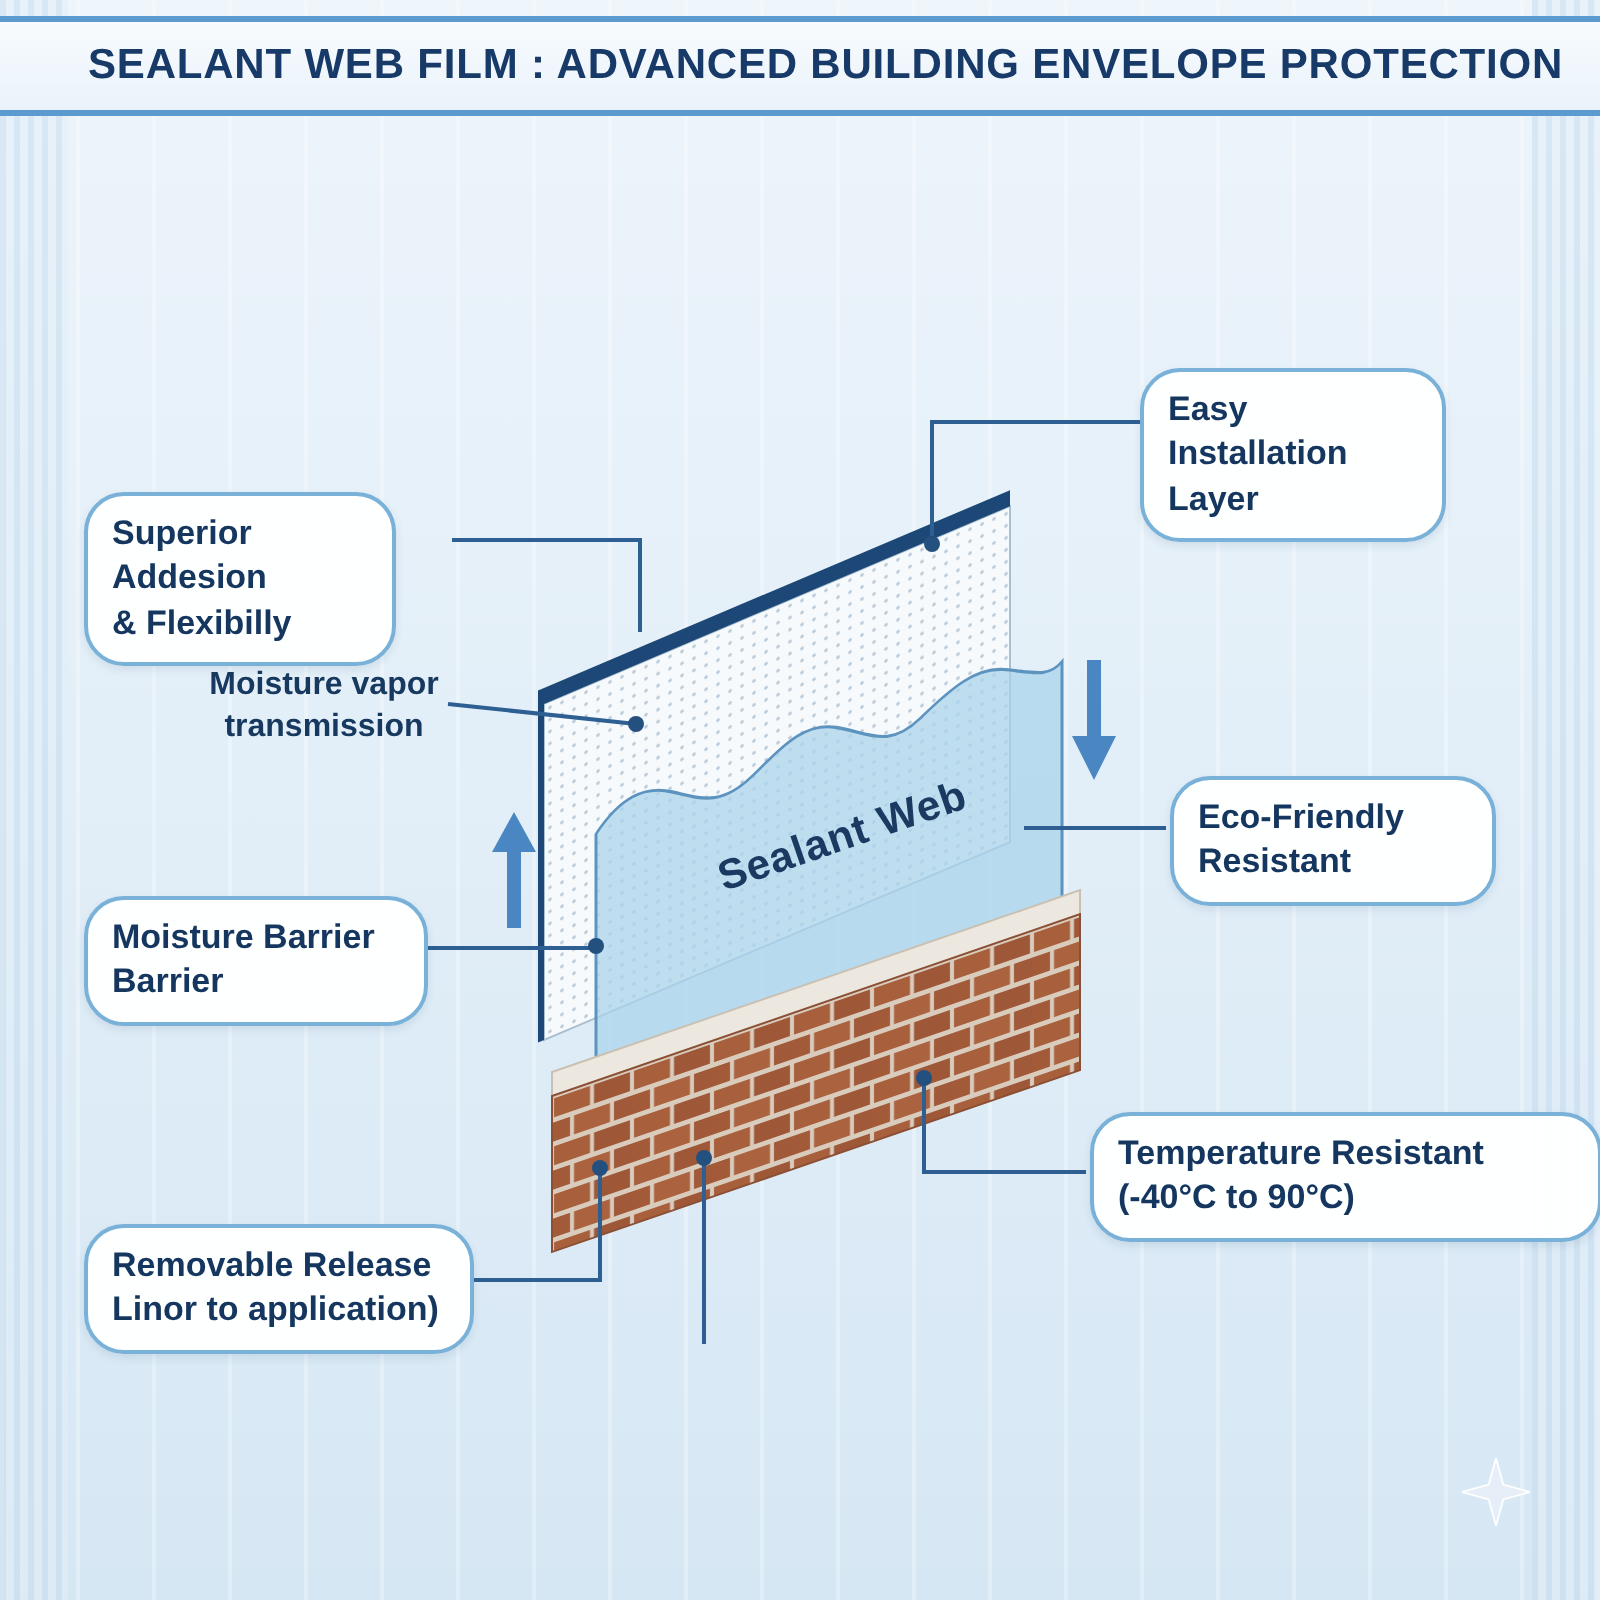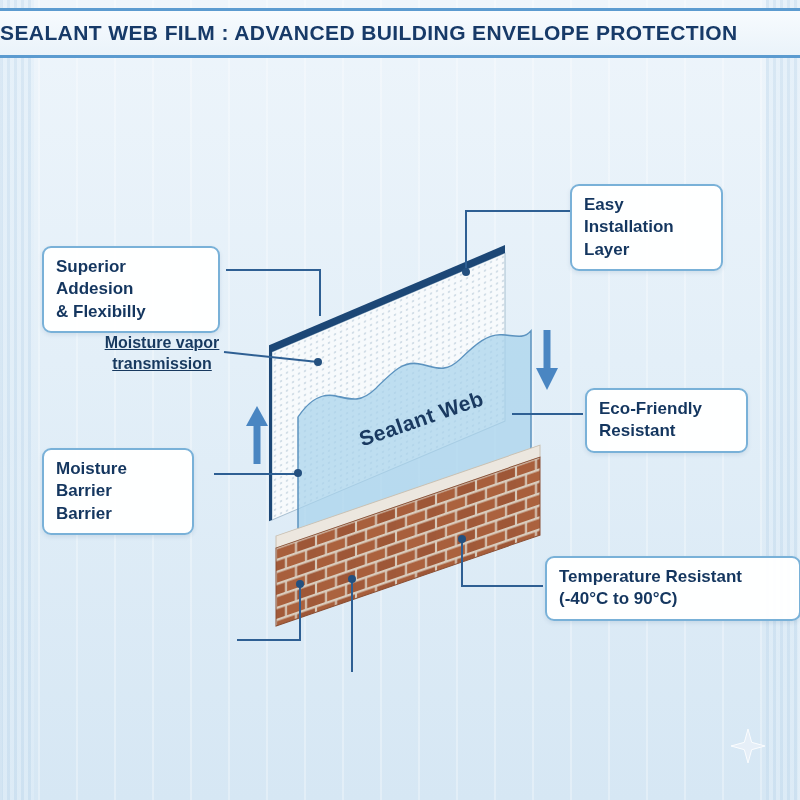--- a/index.html
+++ b/index.html
@@ -20,40 +20,41 @@
 
   .header{
     position:absolute;left:0;top:8px;width:800px;height:50px;z-index:6;
     background:linear-gradient(180deg,#f7fbfe 0%,#eaf3fa 100%);
     border-top:3px solid #5b9bd0;
     border-bottom:3px solid #5b9bd0;
     display:flex;align-items:center;
     box-sizing:border-box;
   }
   .header .title{
+    padding-left:44px;
     font-size:21px;font-weight:800;letter-spacing:.4px;
     color:#173a68;white-space:nowrap;
   }
 
   .illustration{position:absolute;left:0;top:0;z-index:1;pointer-events:none;}
 
   .callout{
     position:absolute;z-index:4;
     background:rgba(255,255,255,.96);
-    border:2px solid #79b1d8;border-radius:9px;
+    border:2px solid #79b1d8;border-radius:20px;
     padding:8px 12px;
     font-size:17px;font-weight:700;line-height:1.32;
     color:#14365f;white-space:pre-line;
     box-shadow:0 2px 4px rgba(50,90,130,.12);
     box-sizing:border-box;
   }
   .plain-label{
     position:absolute;z-index:4;
     font-size:16px;font-weight:600;line-height:1.3;
-    color:#17395f;white-space:pre-line;text-align:center;text-decoration:underline;
+    color:#17395f;white-space:pre-line;text-align:center;
   }
   .panel-label{
     position:absolute;left:360px;top:428px;z-index:3;
     font-size:21px;font-weight:800;letter-spacing:.5px;color:#1a3a61;
     transform:rotate(-19deg);transform-origin:left center;
   }
   .sparkle{position:absolute;left:731px;top:729px;z-index:2;}
 </style>
 </head>
 <body>
@@ -127,34 +128,36 @@
       <circle cx="300" cy="584" r="4"></circle>
       <circle cx="352" cy="579" r="4"></circle>
     </g>
   </svg>
 
   <div class="panel-label">Sealant Web</div>
 
   <div class="callout" style="left:570px;top:184px;width:153px">Easy Installation
 Layer</div>
 
-  <div class="callout" style="left:42px;top:246px;width:178px">Superior Addesion
+  <div class="callout" style="left:42px;top:246px;width:156px">Superior Addesion
 &amp; Flexibilly</div>
 
   <div class="plain-label" style="left:82px;top:333px;width:160px">Moisture vapor
 transmission</div>
 
   <div class="callout" style="left:585px;top:388px;width:163px">Eco-Friendly
 Resistant</div>
 
-  <div class="callout" style="left:42px;top:448px;width:152px">Moisture Barrier
+  <div class="callout" style="left:42px;top:448px;width:172px">Moisture Barrier
 Barrier</div>
 
   <div class="callout" style="left:545px;top:556px;width:256px">Temperature Resistant
 (-40°C to 90°C)</div>
 
+  <div class="callout" style="left:42px;top:612px;width:195px">Removable Release
+Linor to application)</div>
 
 
   <svg class="sparkle" width="34" height="34" viewBox="0 0 24 24">
     <path d="M12 0 L14.6 9.4 L24 12 L14.6 14.6 L12 24 L9.4 14.6 L0 12 L9.4 9.4 Z" fill="#e6eff8" stroke="#ffffff" stroke-width="0.6"></path>
   </svg>
 
 </div>
 
 </body></html>

